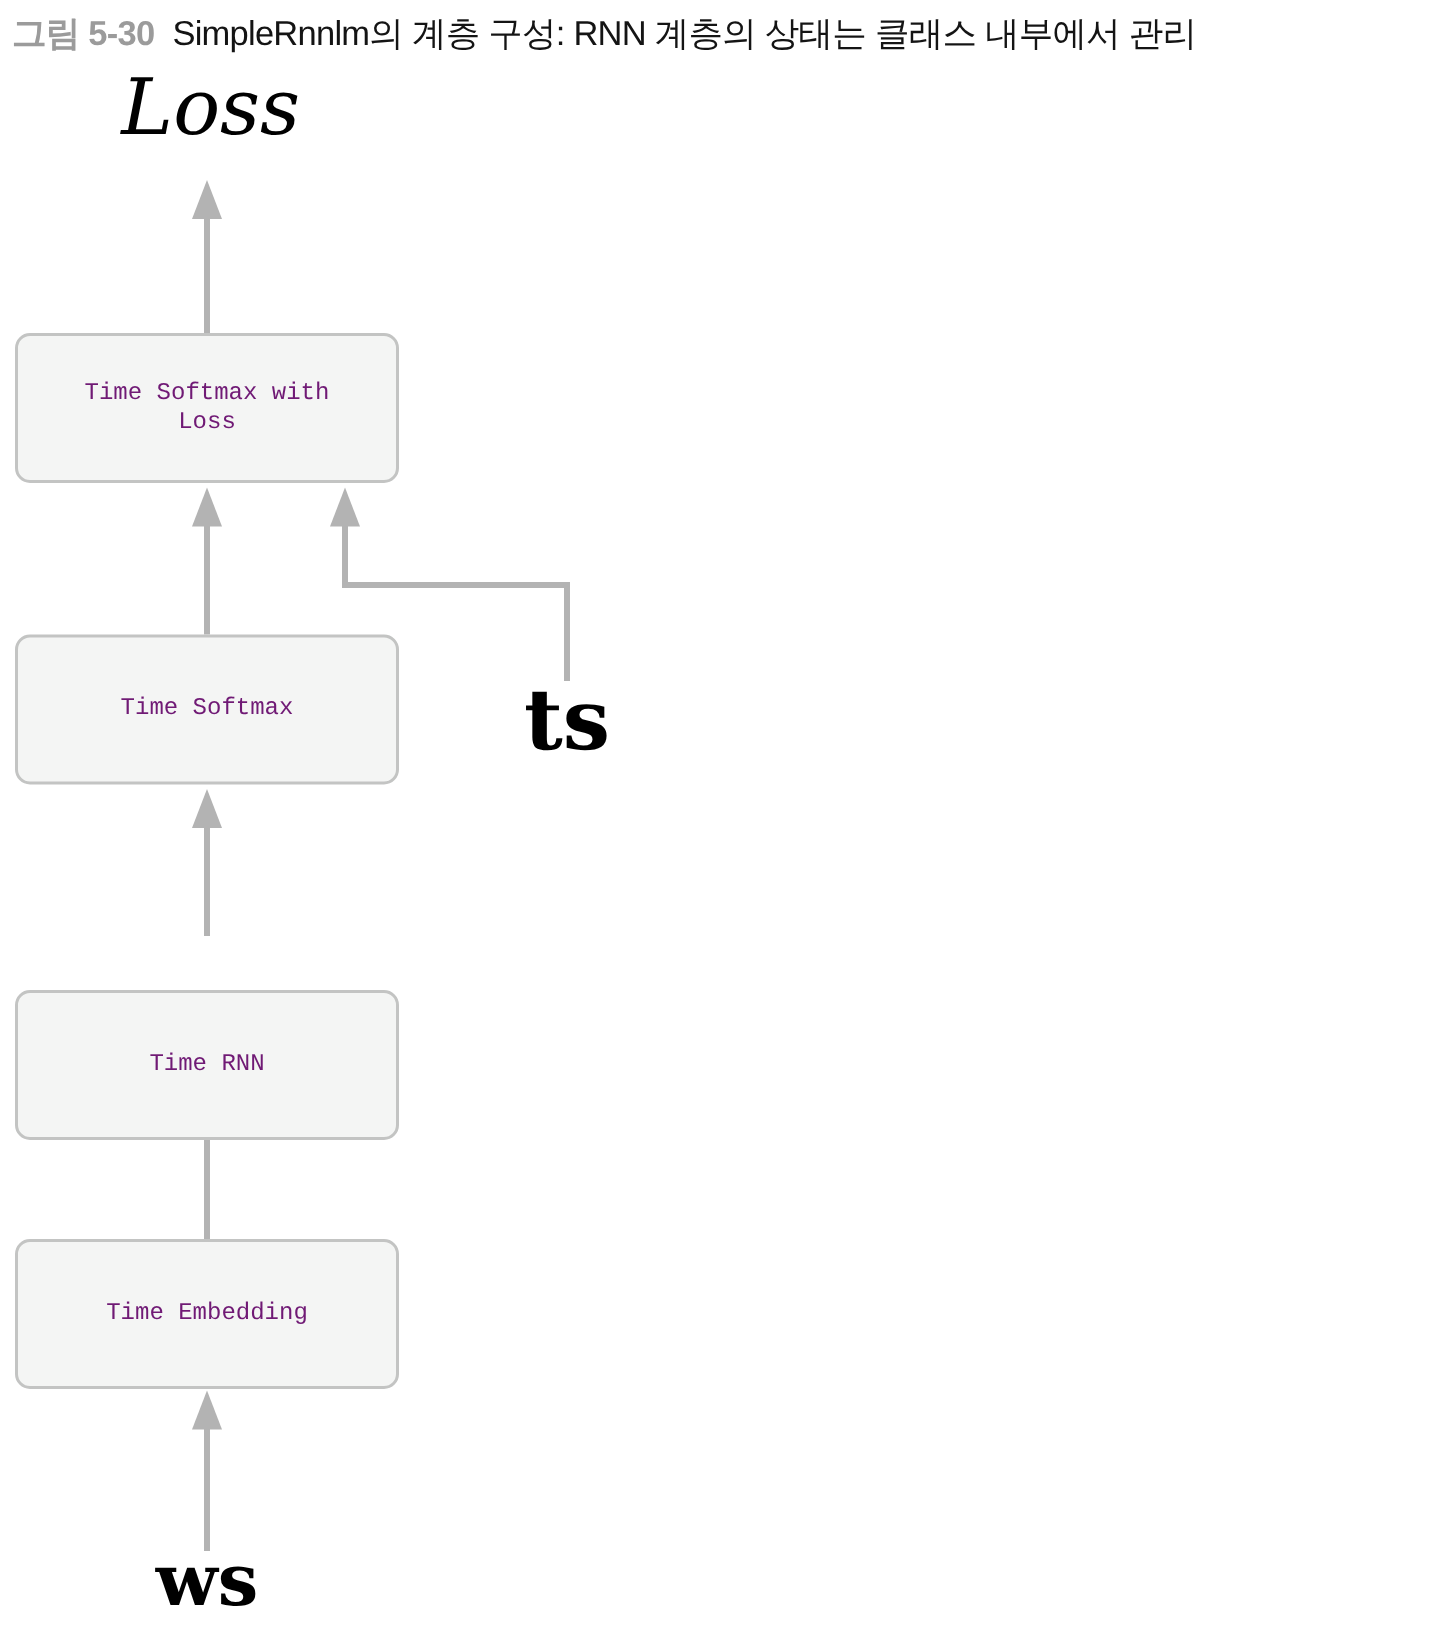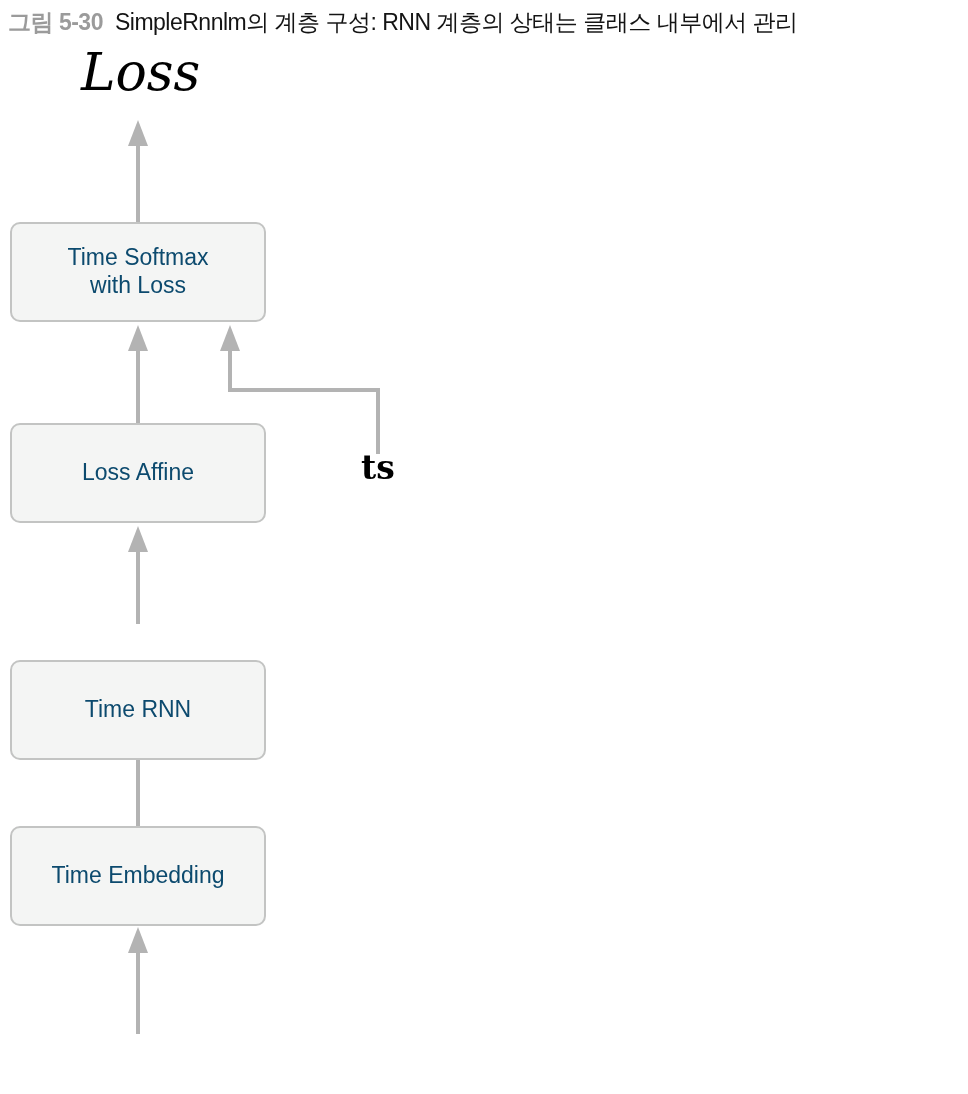--- a/index.html
+++ b/index.html
@@ -45,25 +45,26 @@
     box-sizing: border-box;
     background: #f4f5f4;
     border: 2px solid #c3c4c3;
     border-radius: 10px;
     display: flex;
     align-items: center;
     justify-content: center;
     text-align: center;
   }
   .layer-box .label {
-    font-size: 23px;
+    font-size: 16px;
     line-height: 1.2;
-    color: #0c4a6e;
+    color: #701a75;
     display: inline-block;
     max-width: 175px;
+    font-family: Liberation Mono, monospace;
   }
   #box-softmax   { top: 222px; }
   #box-affine    { top: 423px; }
   #box-rnn       { top: 624px; margin-top: 36px; }
   #box-embedding { top: 826px; }
   
   #arrows {
     position: absolute;
     left: 0;
     top: 0;
@@ -84,21 +85,21 @@
     font-style: italic;
     font-size: 52px;
     line-height: 1.1;
   }
   #ts-label {
     left: 328px;
     top: 450px;
     width: 100px;
     font-family: "DejaVu Serif", "Liberation Serif", serif;
     font-weight: 700;
-    font-size: 33px;
+    font-size: 56px;
     line-height: 1.1;
   }
   #ws-label {
     left: 88px;
     top: 1028px;
     width: 100px;
     font-family: "DejaVu Serif", "Liberation Serif", serif;
     font-weight: 700;
     font-size: 48px;
     line-height: 1.1;
@@ -138,26 +139,27 @@
     </g>
   </svg>
 
   <div id="loss-label" class="var-label">Loss</div>
 
   <div id="box-softmax" class="layer-box">
     <span class="label">Time Softmax with Loss</span>
   </div>
 
   <div id="box-affine" class="layer-box">
-    <span class="label">Loss Affine</span>
+    <span class="label">Time Softmax</span>
   </div>
 
   <div id="box-rnn" class="layer-box">
     <span class="label">Time RNN</span>
   </div>
 
   <div id="box-embedding" class="layer-box">
     <span class="label">Time Embedding</span>
   </div>
 
   <div id="ts-label" class="var-label">ts</div>
+  <div id="ws-label" class="var-label">ws</div>
 
 </div>
 
 </body></html>

